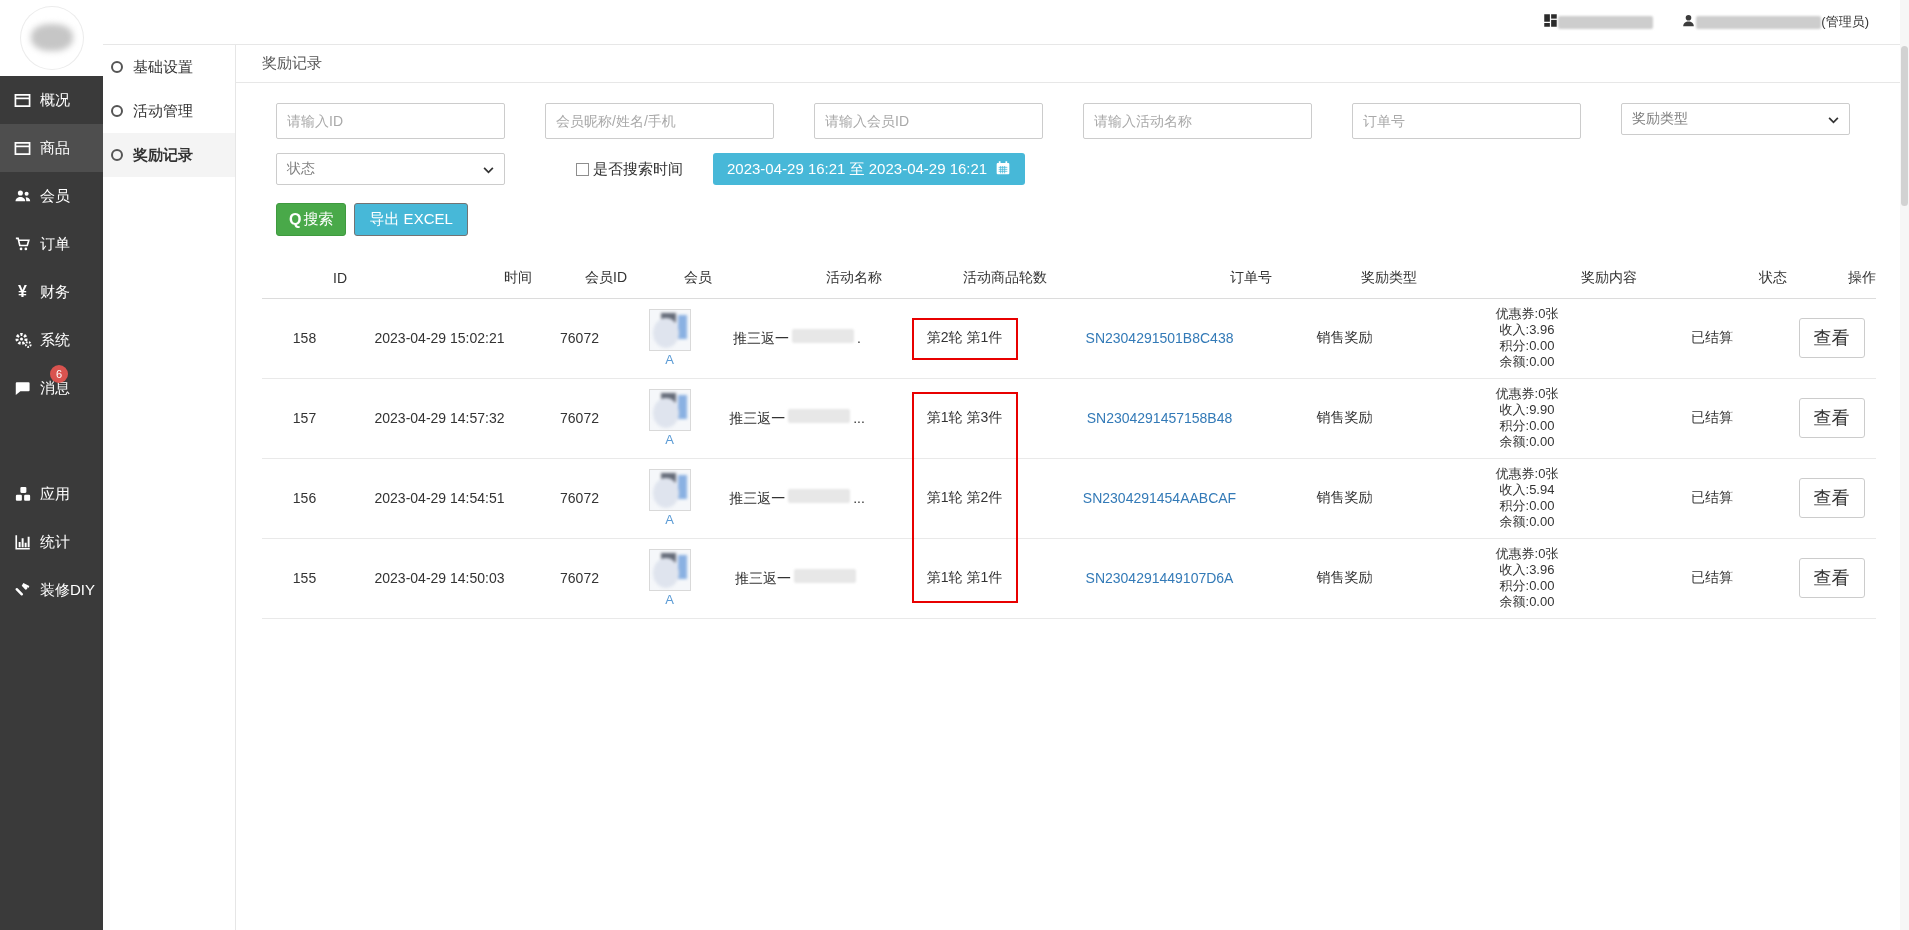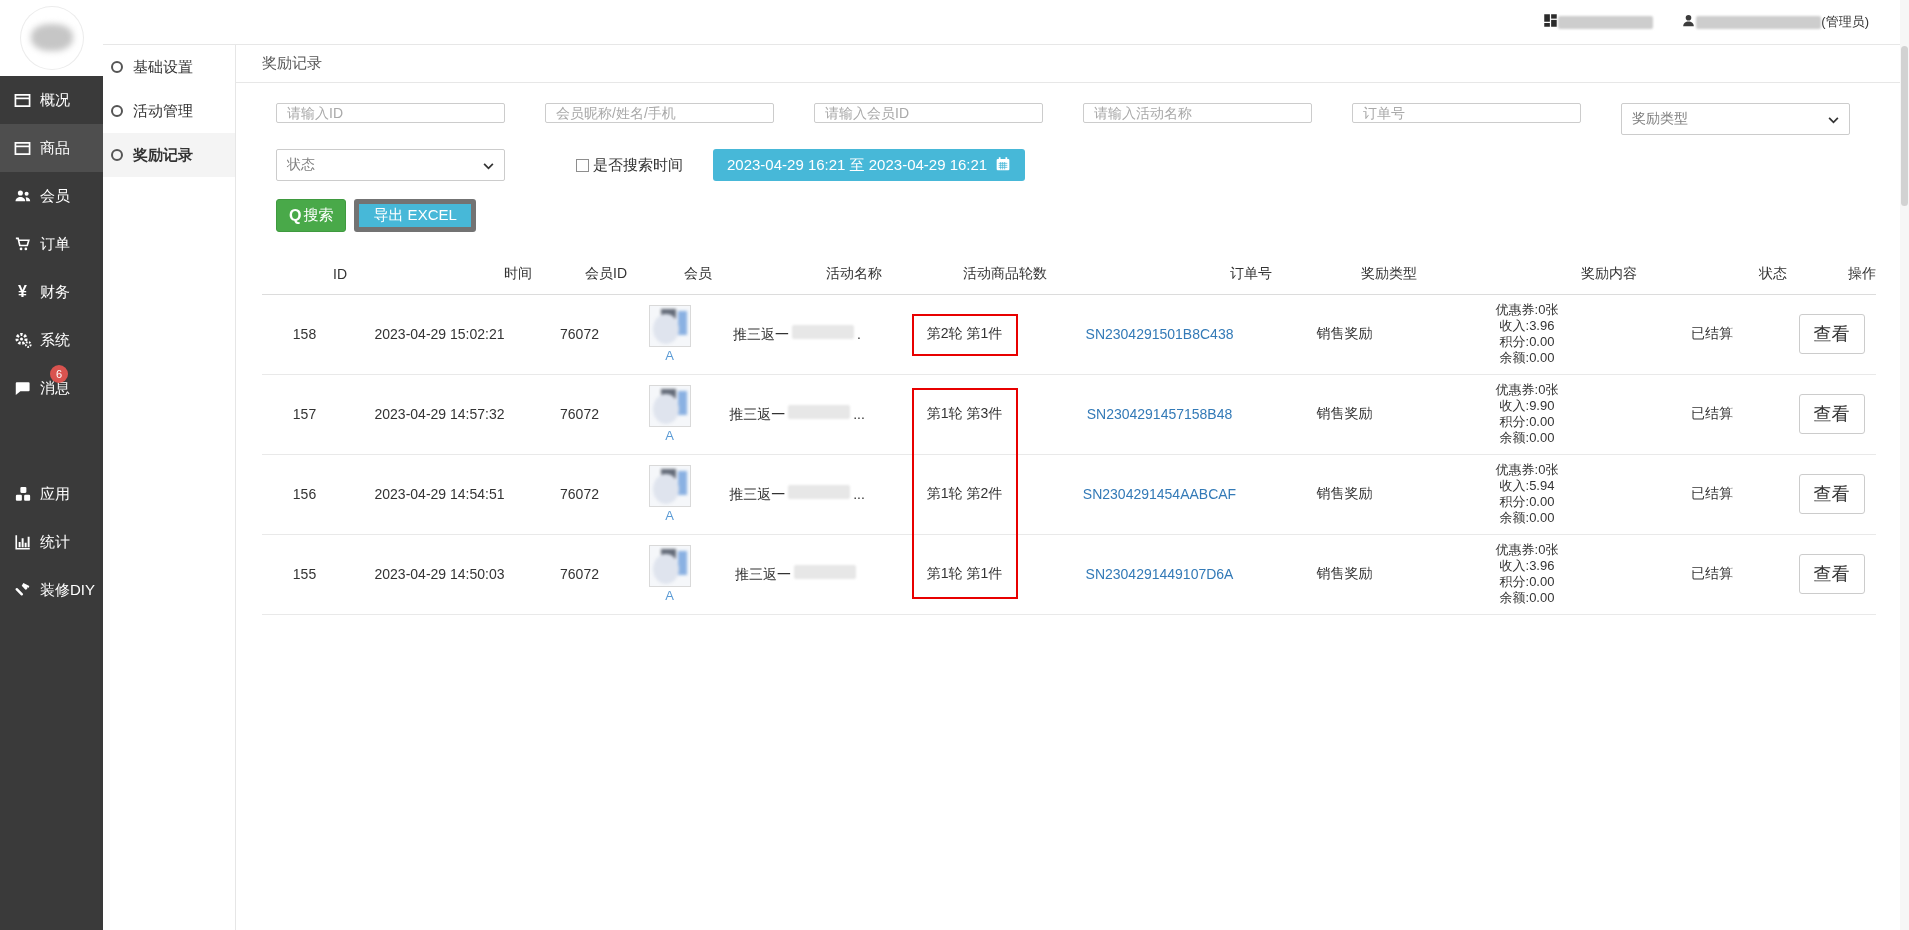--- a/index.html
+++ b/index.html
@@ -31,31 +31,31 @@
   .sub-item { height:44px; display:flex; align-items:center; gap:10px; padding-left:20px; font-size:15px; color:#333; cursor:pointer; }
   .sub-item .bullet { width:12px; height:12px; border:2px solid #555; border-radius:50%; flex:none; }
   .sub-item.active { background:#f4f4f4; font-weight:bold; }
 
   
   .main { position:absolute; left:236px; top:45px; right:0; bottom:0; background:#fff; }
   .page-header { height:38px; display:flex; align-items:center; padding-left:26px; font-size:15px; color:#555; border-bottom:1px solid #e7e7e7; }
 
   .filters { padding:0 40px; }
   .f-row1 { display:flex; gap:40px; margin-top:20px; }
-  .f-input { width:229px; height:20px; border:1px solid #ccc; border-radius:2px; padding:0 10px; font-size:14px; color:#333; outline:none; }
+  .f-input { width:229px; height:36px; border:1px solid #ccc; border-radius:2px; padding:0 10px; font-size:14px; color:#333; outline:none; }
   .f-input::placeholder { color:#a9a9a9; }
   .f-select { width:229px; height:32px; border:1px solid #ccc; border-radius:2px; padding:0 10px; font-size:14px; color:#808080; display:flex; align-items:center; justify-content:space-between; background:#fff; cursor:pointer; }
   .f-row2 { display:flex; align-items:center; margin-top:14px; }
   .cb-group { display:flex; align-items:center; gap:4px; margin-left:71px; font-size:15px; color:#333; cursor:pointer; }
   .cb { width:13px; height:13px; border:1px solid #8e8e8e; background:#fff; flex:none; }
   .date-btn { margin-left:30px; height:32px; padding:0 14px; background:#47b8d8; color:#fff; border:none; border-radius:3px; font-size:15px; display:flex; align-items:center; gap:8px; cursor:pointer; }
   .btn-row { display:flex; gap:8px; margin-top:18px; }
   .search-btn { height:33px; padding:0 12px; background:#49a949; border:1px solid #3f9a3f; color:#fff; border-radius:3px; font-size:15px; display:flex; align-items:center; gap:2px; cursor:pointer; }
   .search-btn .q { font-weight:bold; font-size:16px; }
-  .export-btn { height:33px; padding:0 14px; background:#47b8d8; border:5px solid #737373; color:#fff; border-radius:3px; font-size:15px; display:flex; align-items:center; cursor:pointer; }
+  .export-btn { height:33px; padding:0 14px; background:#47b8d8; border:1px solid #737373; color:#fff; border-radius:3px; font-size:15px; display:flex; align-items:center; cursor:pointer; }
 
   
   .table-zone { position:relative; padding:0 26px; margin-top:22px; }
   table { border-collapse:collapse; table-layout:fixed; width:1614px; }
   thead th { height:40px; font-size:14px; font-weight:normal; color:#333; text-align:right; border-bottom:1px solid #dcdcdc; }
   tbody td { height:80px; font-size:14px; color:#333; text-align:center; border-bottom:1px solid #e9e9e9; vertical-align:middle; }
   .order-link { color:#337ab7; text-decoration:none; cursor:pointer; }
   .reward-lines { font-size:13px; line-height:16px; color:#333; }
   .view-btn { padding:7px 14px; background:#fff; border:1px solid #ccc; border-radius:3px; font-size:18px; color:#333; cursor:pointer; }
   .m-wrap { display:flex; flex-direction:column; align-items:center; }

